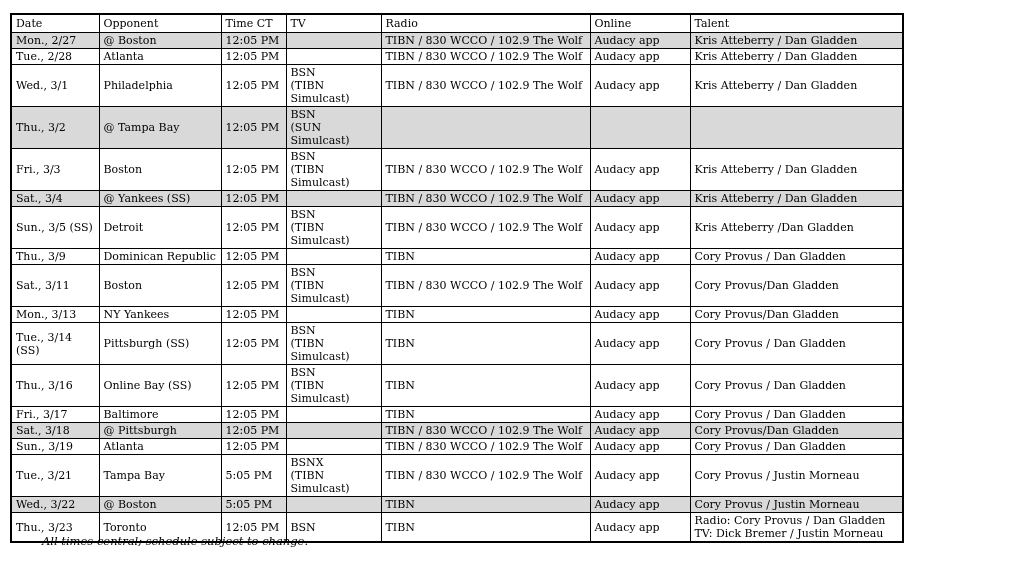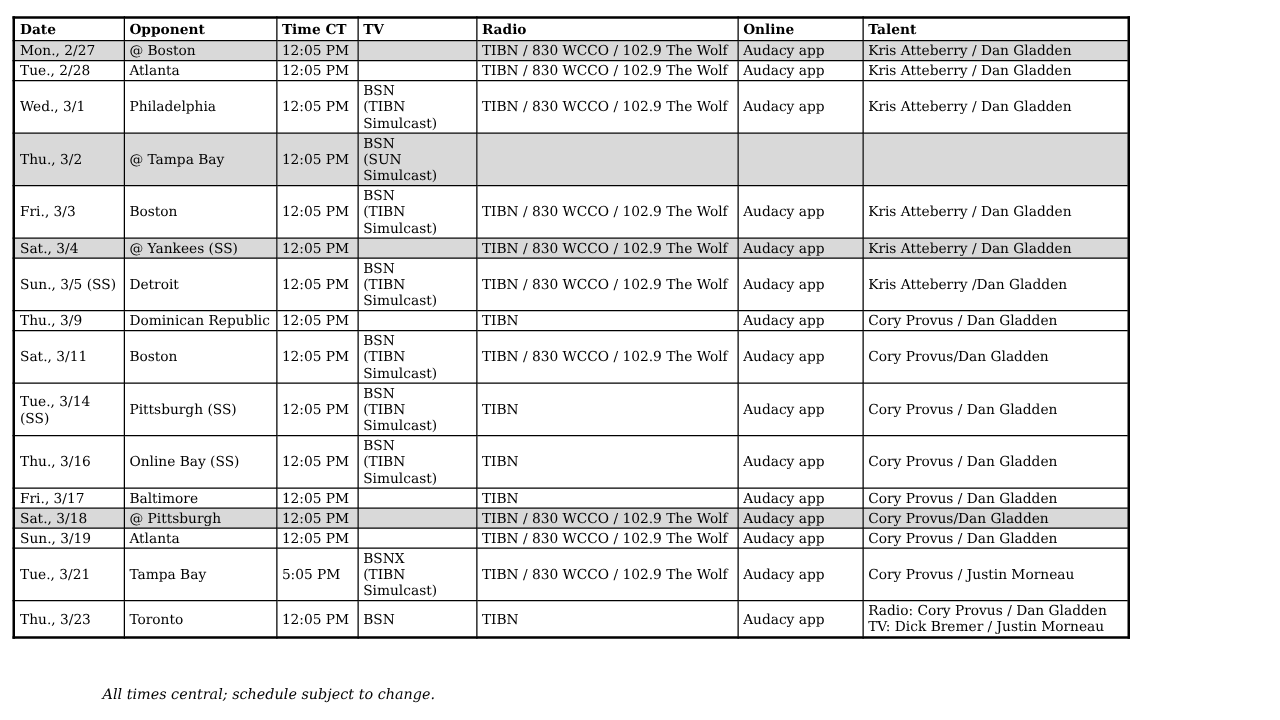--- a/index.html
+++ b/index.html
@@ -37,35 +37,34 @@
   table.schedule th, table.schedule td {
     border: 1px solid #000000;
     padding: 1px 4px;
     line-height: 13px;
     text-align: left;
     vertical-align: middle;
     white-space: pre-line;
     overflow: hidden;
   }
   table.schedule th {
-    font-weight: bold;
+    font-weight: normal;
     padding-top: 2px;
     padding-bottom: 2px;
     background: #ffffff;
   }
   tr.shaded td {
     background: var(--row-shading, #d9d9d9);
   }
   .footer-note {
     position: absolute;
     left: 42px;
-    top: 548px;
+    top: 534px;
     font-size: 11.5px;
     font-style: italic;
-    margin-left: 40px;
   }
 </style>
 </head>
 <body>
 
 <div class="page">
 
   <table class="schedule">
     <colgroup>
       <col class="c-date">
@@ -168,20 +167,29 @@
     <td>Sat., 3/11</td>
     <td>Boston</td>
     <td>12:05 PM</td>
     <td>BSN
 (TIBN Simulcast)</td>
     <td>TIBN / 830 WCCO / 102.9 The Wolf</td>
     <td>Audacy app</td>
     <td>Cory Provus/Dan Gladden</td>
   </tr>
         <tr>
+    <td>Mon., 3/13</td>
+    <td>NY Yankees</td>
+    <td>12:05 PM</td>
+    <td></td>
+    <td>TIBN</td>
+    <td>Audacy app</td>
+    <td>Cory Provus/Dan Gladden</td>
+  </tr>
+        <tr>
     <td>Tue., 3/14 (SS)</td>
     <td>Pittsburgh (SS)</td>
     <td>12:05 PM</td>
     <td>BSN
 (TIBN Simulcast)</td>
     <td>TIBN</td>
     <td>Audacy app</td>
     <td>Cory Provus / Dan Gladden</td>
   </tr>
         <tr>
@@ -224,20 +232,29 @@
         <tr>
     <td>Tue., 3/21</td>
     <td>Tampa Bay</td>
     <td>5:05 PM</td>
     <td>BSNX
 (TIBN Simulcast)</td>
     <td>TIBN / 830 WCCO / 102.9 The Wolf</td>
     <td>Audacy app</td>
     <td>Cory Provus / Justin Morneau</td>
   </tr>
+        <tr class="shaded">
+    <td>Wed., 3/22</td>
+    <td>@ Boston</td>
+    <td>5:05 PM</td>
+    <td></td>
+    <td>TIBN</td>
+    <td>Audacy app</td>
+    <td>Cory Provus / Justin Morneau</td>
+  </tr>
         <tr>
     <td>Thu., 3/23</td>
     <td>Toronto</td>
     <td>12:05 PM</td>
     <td>BSN</td>
     <td>TIBN</td>
     <td>Audacy app</td>
     <td>Radio: Cory Provus / Dan Gladden
 TV: Dick Bremer / Justin Morneau</td>
   </tr>

